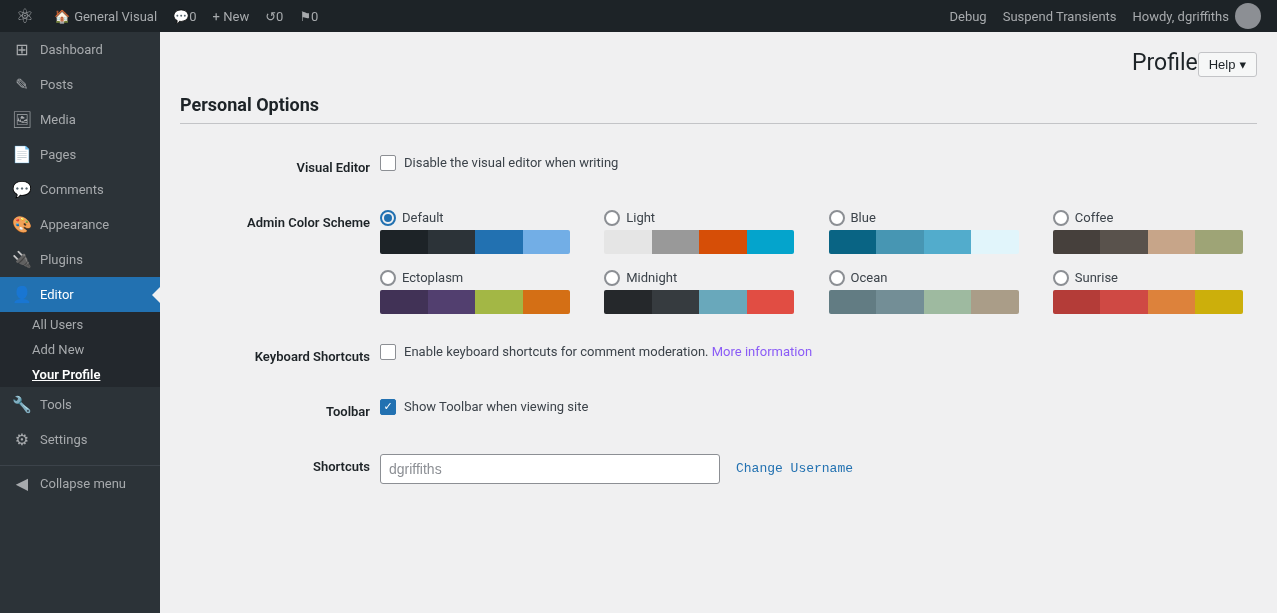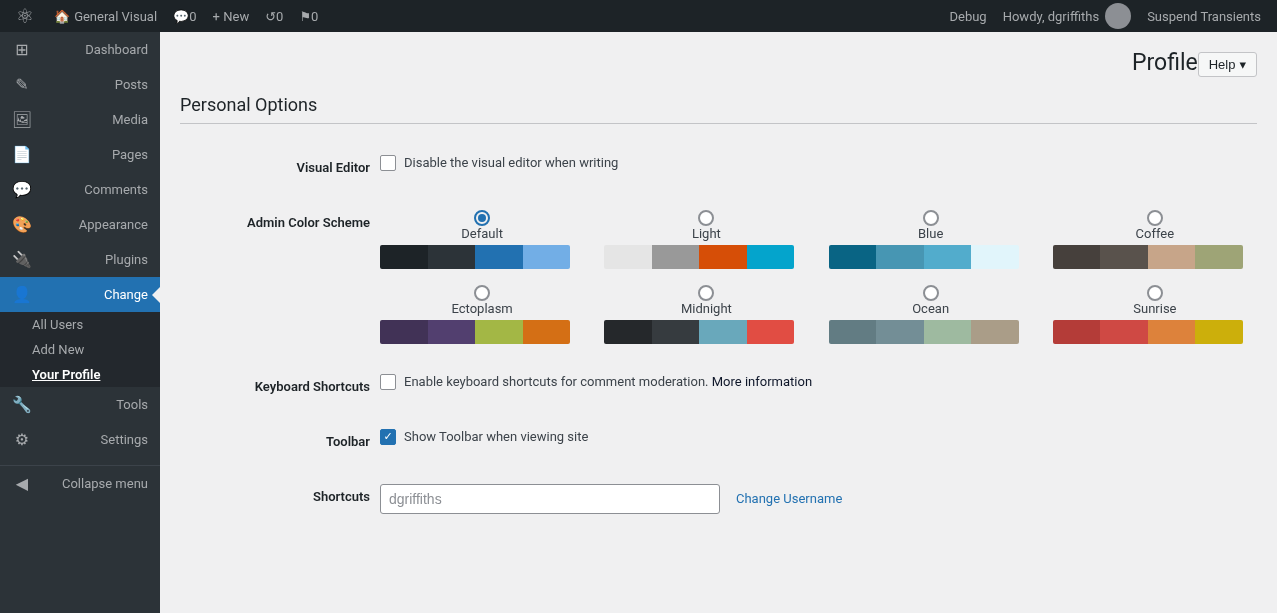--- a/index.html
+++ b/index.html
@@ -45,21 +45,21 @@
       display: flex;
       align-items: center;
       padding: 8px 12px;
       color: #a7aaad;
       cursor: pointer;
       font-size: 13px;
       position: relative;
     }
     .menu-item.active { background: #2271b1; color: #fff; }
     .menu-item .menu-icon { margin-right: 8px; font-size: 16px; width: 20px; text-align: center; }
-    .menu-item .menu-label { flex: 1; text-align: right; }
+    .menu-item .menu-label { flex: 1; }
     .menu-item .menu-arrow {
       position: absolute;
       right: 0;
       top: 50%;
       transform: translateY(-50%);
       width: 0;
       height: 0;
       border-top: 8px solid transparent;
       border-bottom: 8px solid transparent;
       border-right: 8px solid #f0f0f1;
@@ -88,21 +88,21 @@
     .page-title {
       font-size: 23px;
       font-weight: 400;
       color: #1d2327;
       margin-bottom: 16px;
       line-height: 1.3;
       text-align: right;
     }
     .section-title {
       font-size: 18px;
-      font-weight: 400;
+      font-weight: 700;
       color: #1d2327;
       margin-bottom: 16px;
       border-bottom: 1px solid #c3c4c7;
       padding-bottom: 8px;
     }
 
     
     .help-btn {
       float: right;
       margin-top: 4px;
@@ -141,45 +141,45 @@
     
     .color-scheme-grid {
       display: grid;
       grid-template-columns: 1fr 1fr 1fr 1fr;
       gap: 16px 20px;
     }
     .color-scheme-option { cursor: pointer; }
     .color-scheme-option label {
       display: flex;
       align-items: center;
+      gap: 6px;
       margin-bottom: 4px;
       cursor: pointer;
       font-size: 13px;
-      flex-direction: column;
     }
     .color-swatch {
       display: flex;
       height: 24px;
       border-radius: 2px;
       overflow: hidden;
       width: 190px;
     }
     .color-swatch span {
       flex: 1;
       display: block;
     }
 
     .checkbox-label {
       display: flex;
       align-items: center;
       gap: 8px;
       font-size: 13px;
       color: #3c434a;
     }
-    .checkbox-label a { color: #0f172a; text-decoration: none; }
+    .checkbox-label a { color: #8b5cf6; text-decoration: none; }
 
     .checked-box {
       width: 16px; height: 16px;
       background: #2271b1;
       border: 1px solid #2271b1;
       border-radius: 2px;
       display: inline-flex;
       align-items: center;
       justify-content: center;
       color: #fff;
@@ -236,21 +236,21 @@
     .username-row { display: flex; align-items: center; gap: 16px; }
     .username-input {
       border: 1px solid #8c8f94;
       border-radius: 3px;
       padding: 6px 8px;
       font-size: 14px;
       color: #8c8f94;
       background: #fff;
       width: 340px;
     }
-    .change-username-link { color: #2271b1; text-decoration: none; font-size: 13px; }
+    .change-username-link { color: #2271b1; text-decoration: none; font-size: 13px; font-family: Liberation Mono, monospace; }
 
     
     .collapse-menu {
       border-top: 1px solid #3c434a;
       margin-top: 8px;
     }
   </style>
 </head>
 <body>
 
@@ -270,25 +270,25 @@
   <span class="adminbar-item">
     <span>↺</span>
     <span>0</span>
   </span>
   <span class="adminbar-item">
     <span>⚑</span>
     <span>0</span>
   </span>
   <div class="adminbar-right">
     <span class="adminbar-item">Debug</span>
+    <span class="adminbar-item">Suspend Transients</span>
     <span class="adminbar-item">
       <span>Howdy, dgriffiths</span>
       <span style="width:26px;height:26px;border-radius:50%;background:#8c8f94;display:inline-block;margin-left:6px;vertical-align:middle;"></span>
     </span>
-    <span class="adminbar-item">Suspend Transients</span>
   </div>
 </div>
 
 <div id="wpwrap">
 
   <div id="adminmenu">
     <div class="menu-item">
       <span class="menu-icon">⊞</span>
       <span class="menu-label">Dashboard</span>
     </div>
@@ -311,21 +311,21 @@
     <div class="menu-item">
       <span class="menu-icon">🎨</span>
       <span class="menu-label">Appearance</span>
     </div>
     <div class="menu-item">
       <span class="menu-icon">🔌</span>
       <span class="menu-label">Plugins</span>
     </div>
     <div class="menu-item active" style="position:relative;">
       <span class="menu-icon">👤</span>
-      <span class="menu-label">Change</span>
+      <span class="menu-label">Editor</span>
       <span class="menu-arrow"></span>
     </div>
 
     <div class="submenu">
       <div class="submenu-item">All Users</div>
       <div class="submenu-item">Add New</div>
       <div class="submenu-item active">Your Profile</div>
     </div>
     <div class="menu-item">
       <span class="menu-icon">🔧</span>

